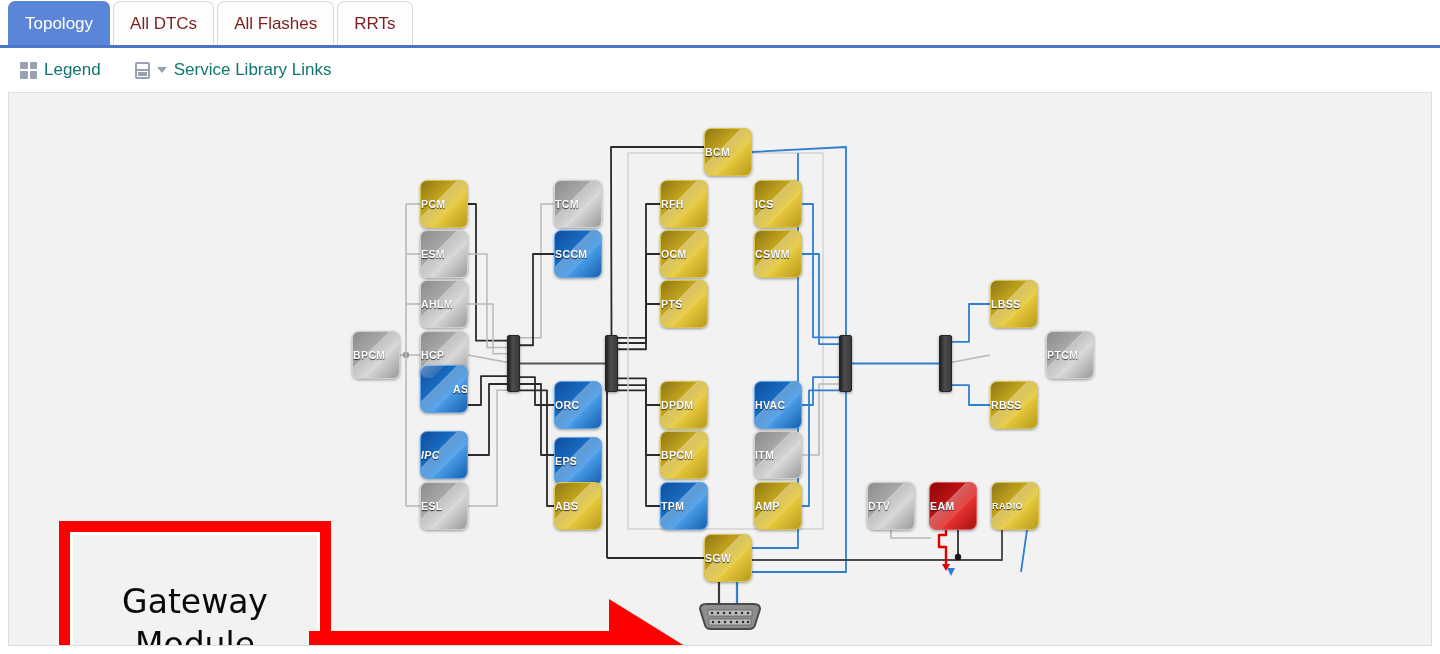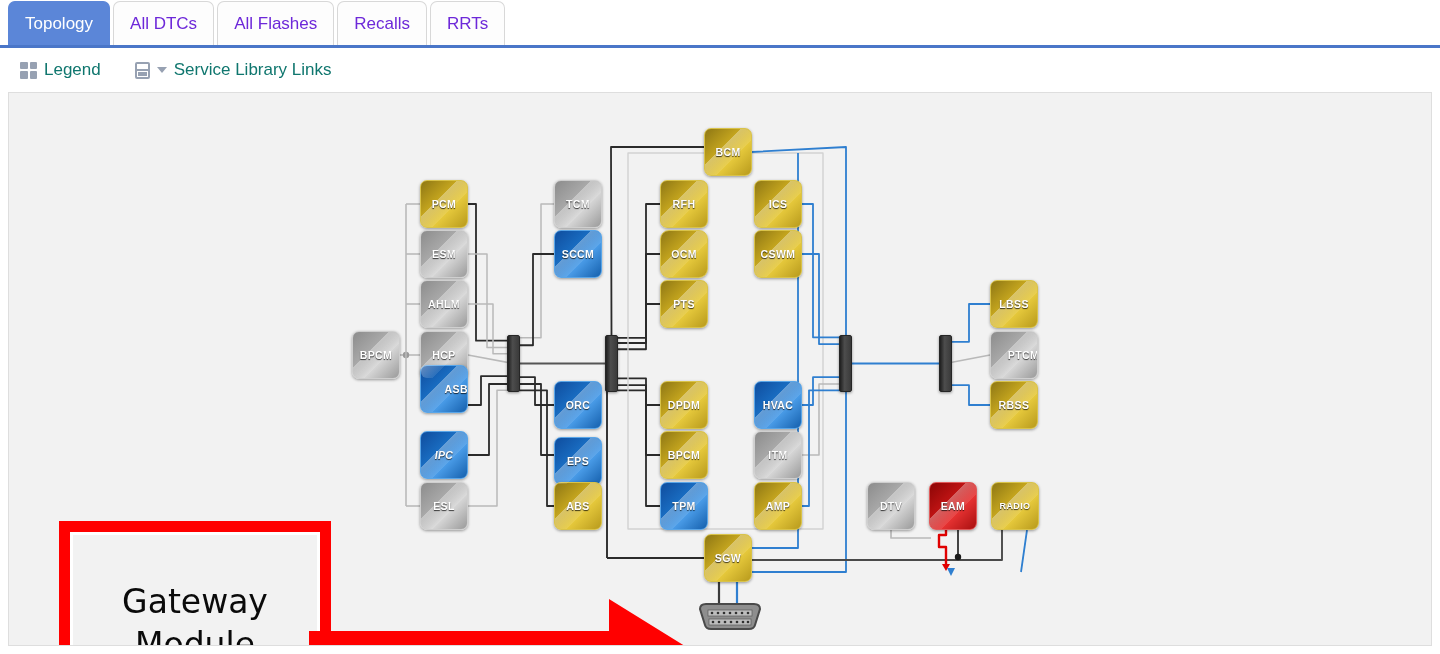--- a/index.html
+++ b/index.html
@@ -25,21 +25,21 @@
     border-bottom: 3px solid #4a76c8;
     display: flex;
     align-items: flex-end;
     padding-left: 8px;
   }
   .tab {
     height: 44px;
     padding: 0 16px;
     display: flex; align-items: center; justify-content: center;
     font-size: 17px;
-    color: #6d28d9;
+    color: #7f1d1d;
     background: #fdfdfd;
     border: 1px solid #d8d8d8;
     border-bottom: none;
     border-radius: 7px 7px 0 0;
     margin-right: 3px;
     cursor: pointer;
     white-space: nowrap;
   }
   .tab.active {
     background: #5b86d8;
@@ -105,21 +105,21 @@
     border: 1px solid #dedede;
     overflow: hidden;
   }
   #diagram { position: absolute; left: 0; top: 0; }
 
   
   .node {
     position: absolute;
     width: 48px; height: 48px;
     border-radius: 7px;
-    display: flex; align-items: center; justify-content: center;
+    display: flex; align-items: center; 
     font-size: 10.5px;
     font-weight: bold;
     color: #ffffff;
     text-shadow: 0 1px 1px rgba(0,0,0,0.75);
     letter-spacing: 0.4px;
     cursor: pointer;
     box-shadow: 0 1px 3px rgba(0,0,0,0.38);
     overflow: hidden;
   }
   .node span { position: relative; z-index: 2; pointer-events: none; }
@@ -190,23 +190,20 @@
 
   <div class="tabbar" id="tabbar">
       <div class="tab active">
         <span>Topology</span>
       </div>
       <div class="tab">
         <span>All DTCs</span>
       </div>
       <div class="tab">
         <span>All Flashes</span>
-      </div>
-      <div class="tab">
-        <span>Recalls</span>
       </div>
       <div class="tab">
         <span>RRTs</span>
       </div>
     </div>
 
   <div class="toolbar">
     <div class="tb-item">
       <span class="grid-icon">
           <i></i>
@@ -319,21 +316,21 @@
         </div>
         <div class="node n-gold" style="left: 545px; top: 389px;">
           <span>ABS</span>
         </div>
         <div class="node n-gold" style="left: 695px; top: 35px;">
           <span>BCM</span>
         </div>
         <div class="node n-gold" style="left: 651px; top: 87px;">
           <span>RFH</span>
         </div>
-        <div class="node n-gold" style="left: 651px; top: 137px; border-radius: 9px;">
+        <div class="node n-gold" style="left: 651px; top: 137px;">
           <span>OCM</span>
         </div>
         <div class="node n-gold" style="left: 651px; top: 187px;">
           <span>PTS</span>
         </div>
         <div class="node n-gold" style="left: 651px; top: 288px;">
           <span>DPDM</span>
         </div>
         <div class="node n-gold" style="left: 651px; top: 338px;">
           <span>BPCM</span>
@@ -352,21 +349,21 @@
         </div>
         <div class="node n-gray" style="left: 745px; top: 338px;">
           <span>ITM</span>
         </div>
         <div class="node n-gold" style="left: 745px; top: 389px;">
           <span>AMP</span>
         </div>
         <div class="node n-gold" style="left: 981px; top: 187px;">
           <span>LBSS</span>
         </div>
-        <div class="node n-gray" style="left: 981px; top: 238px; padding-left: 19px;">
+        <div class="node n-gray" style="left: 1037px; top: 238px;">
           <span>PTCM</span>
         </div>
         <div class="node n-gold" style="left: 981px; top: 288px;">
           <span>RBSS</span>
         </div>
         <div class="node n-gray" style="left: 858px; top: 389px;">
           <span>DTV</span>
         </div>
         <div class="node n-red" style="left: 920px; top: 389px;">
           <span>EAM</span>

